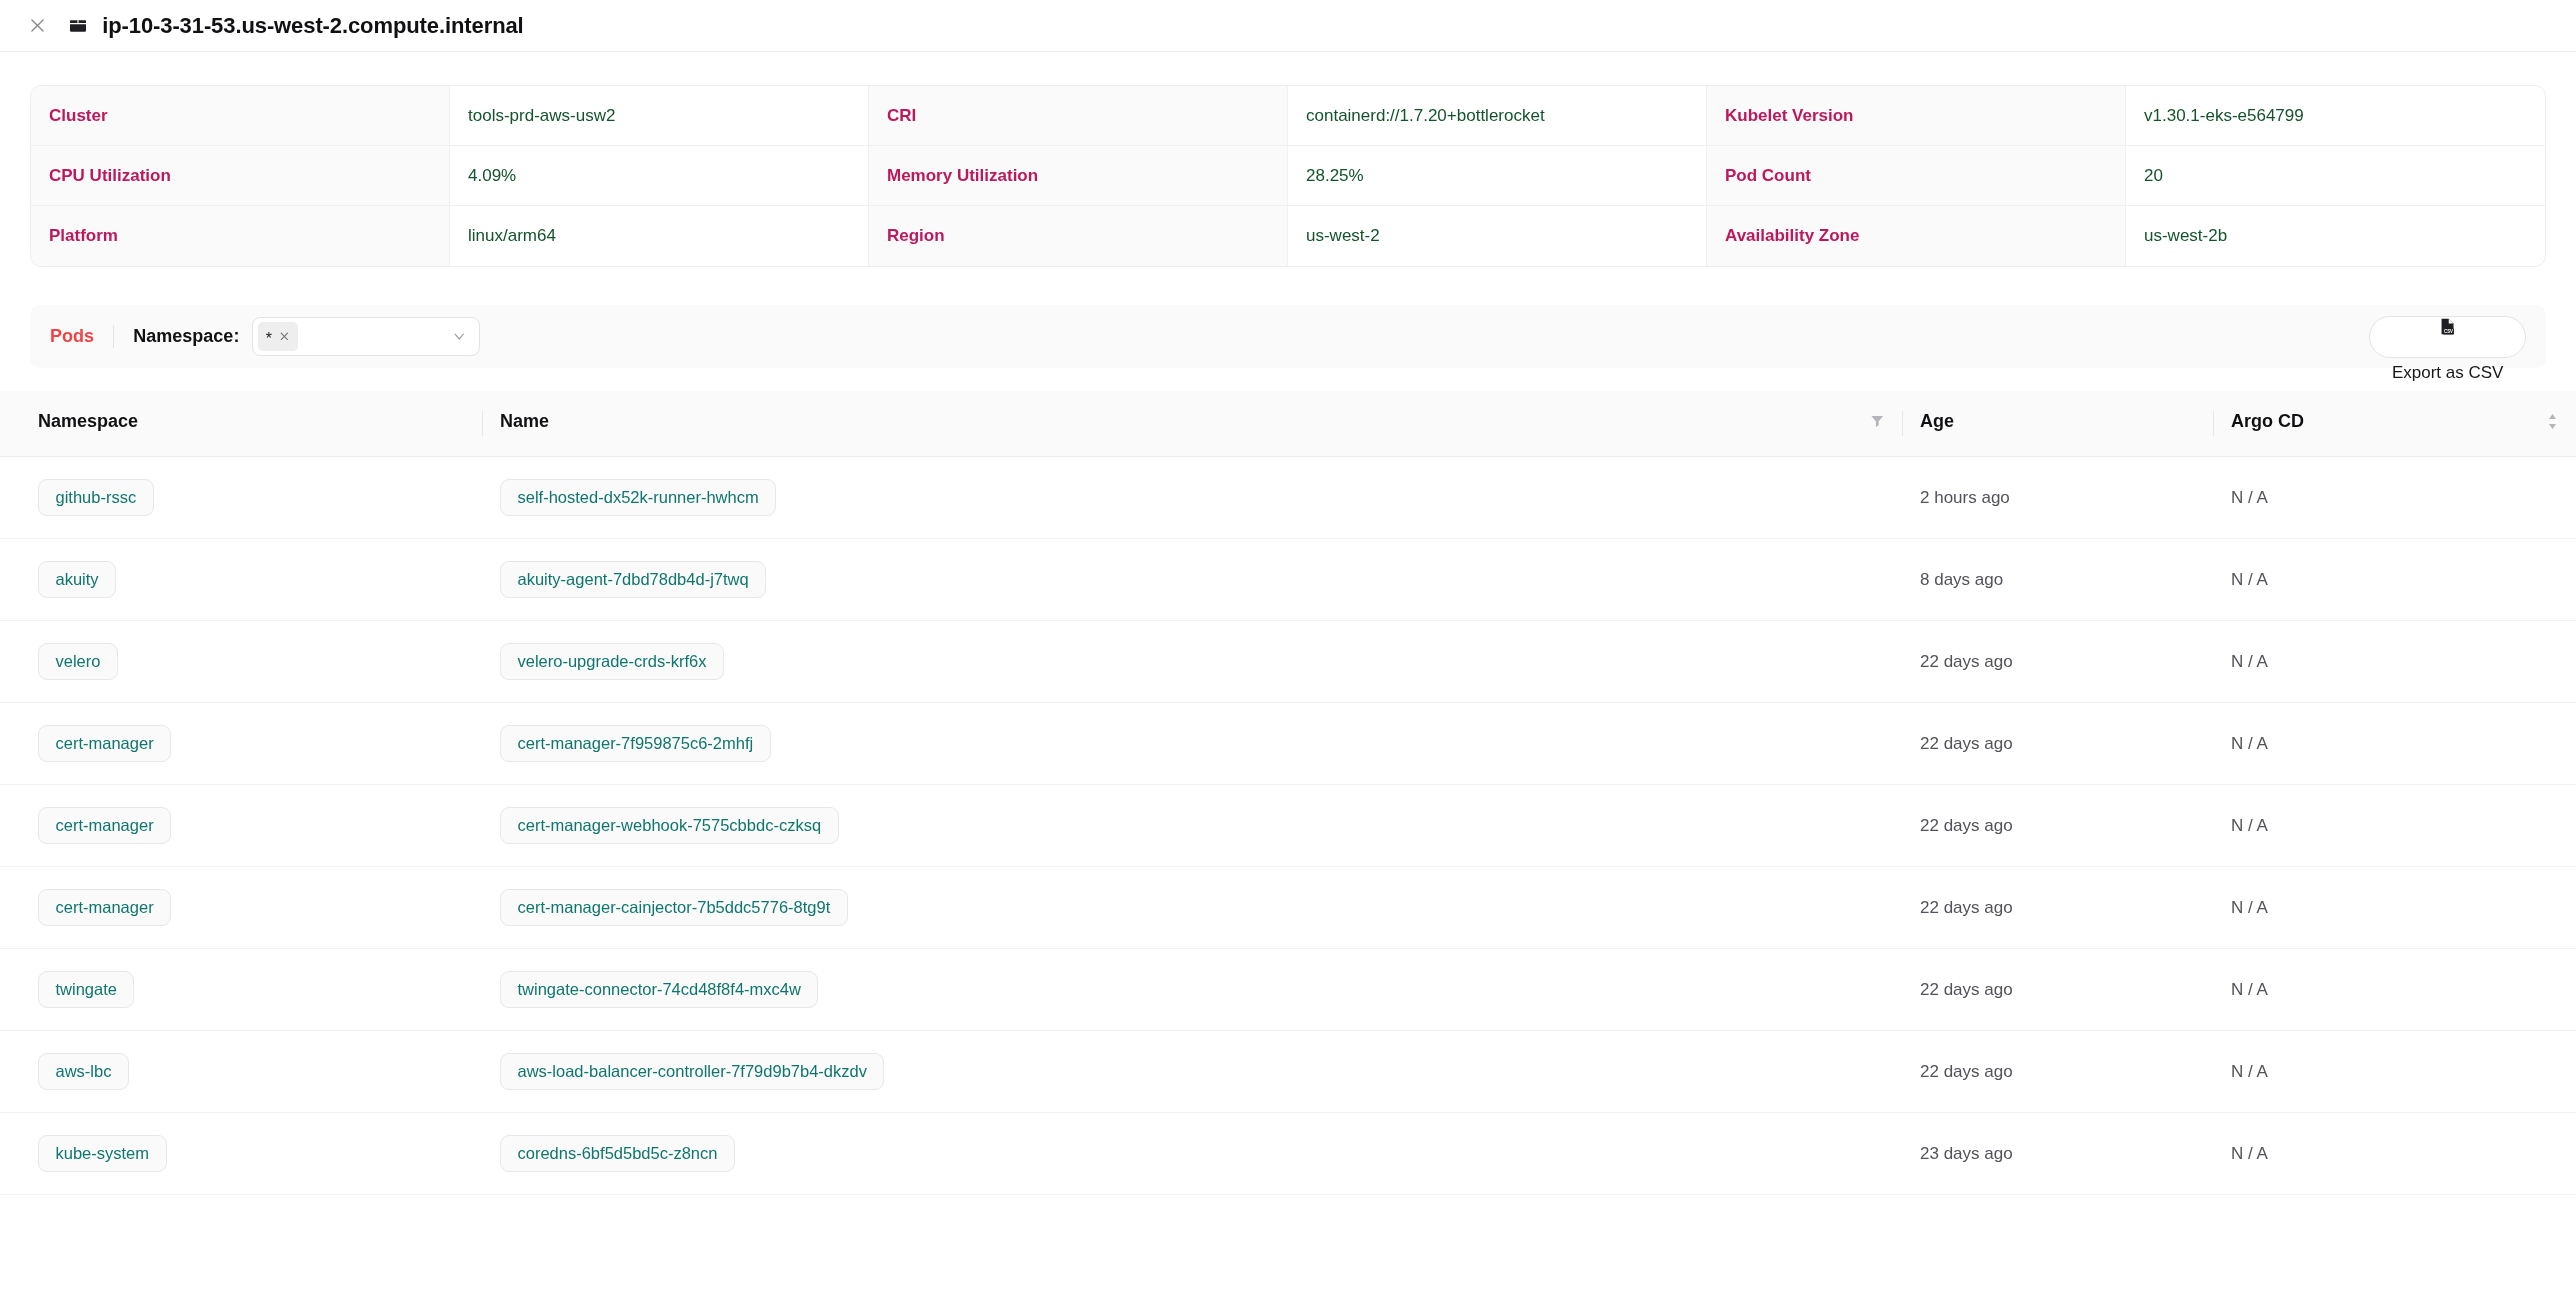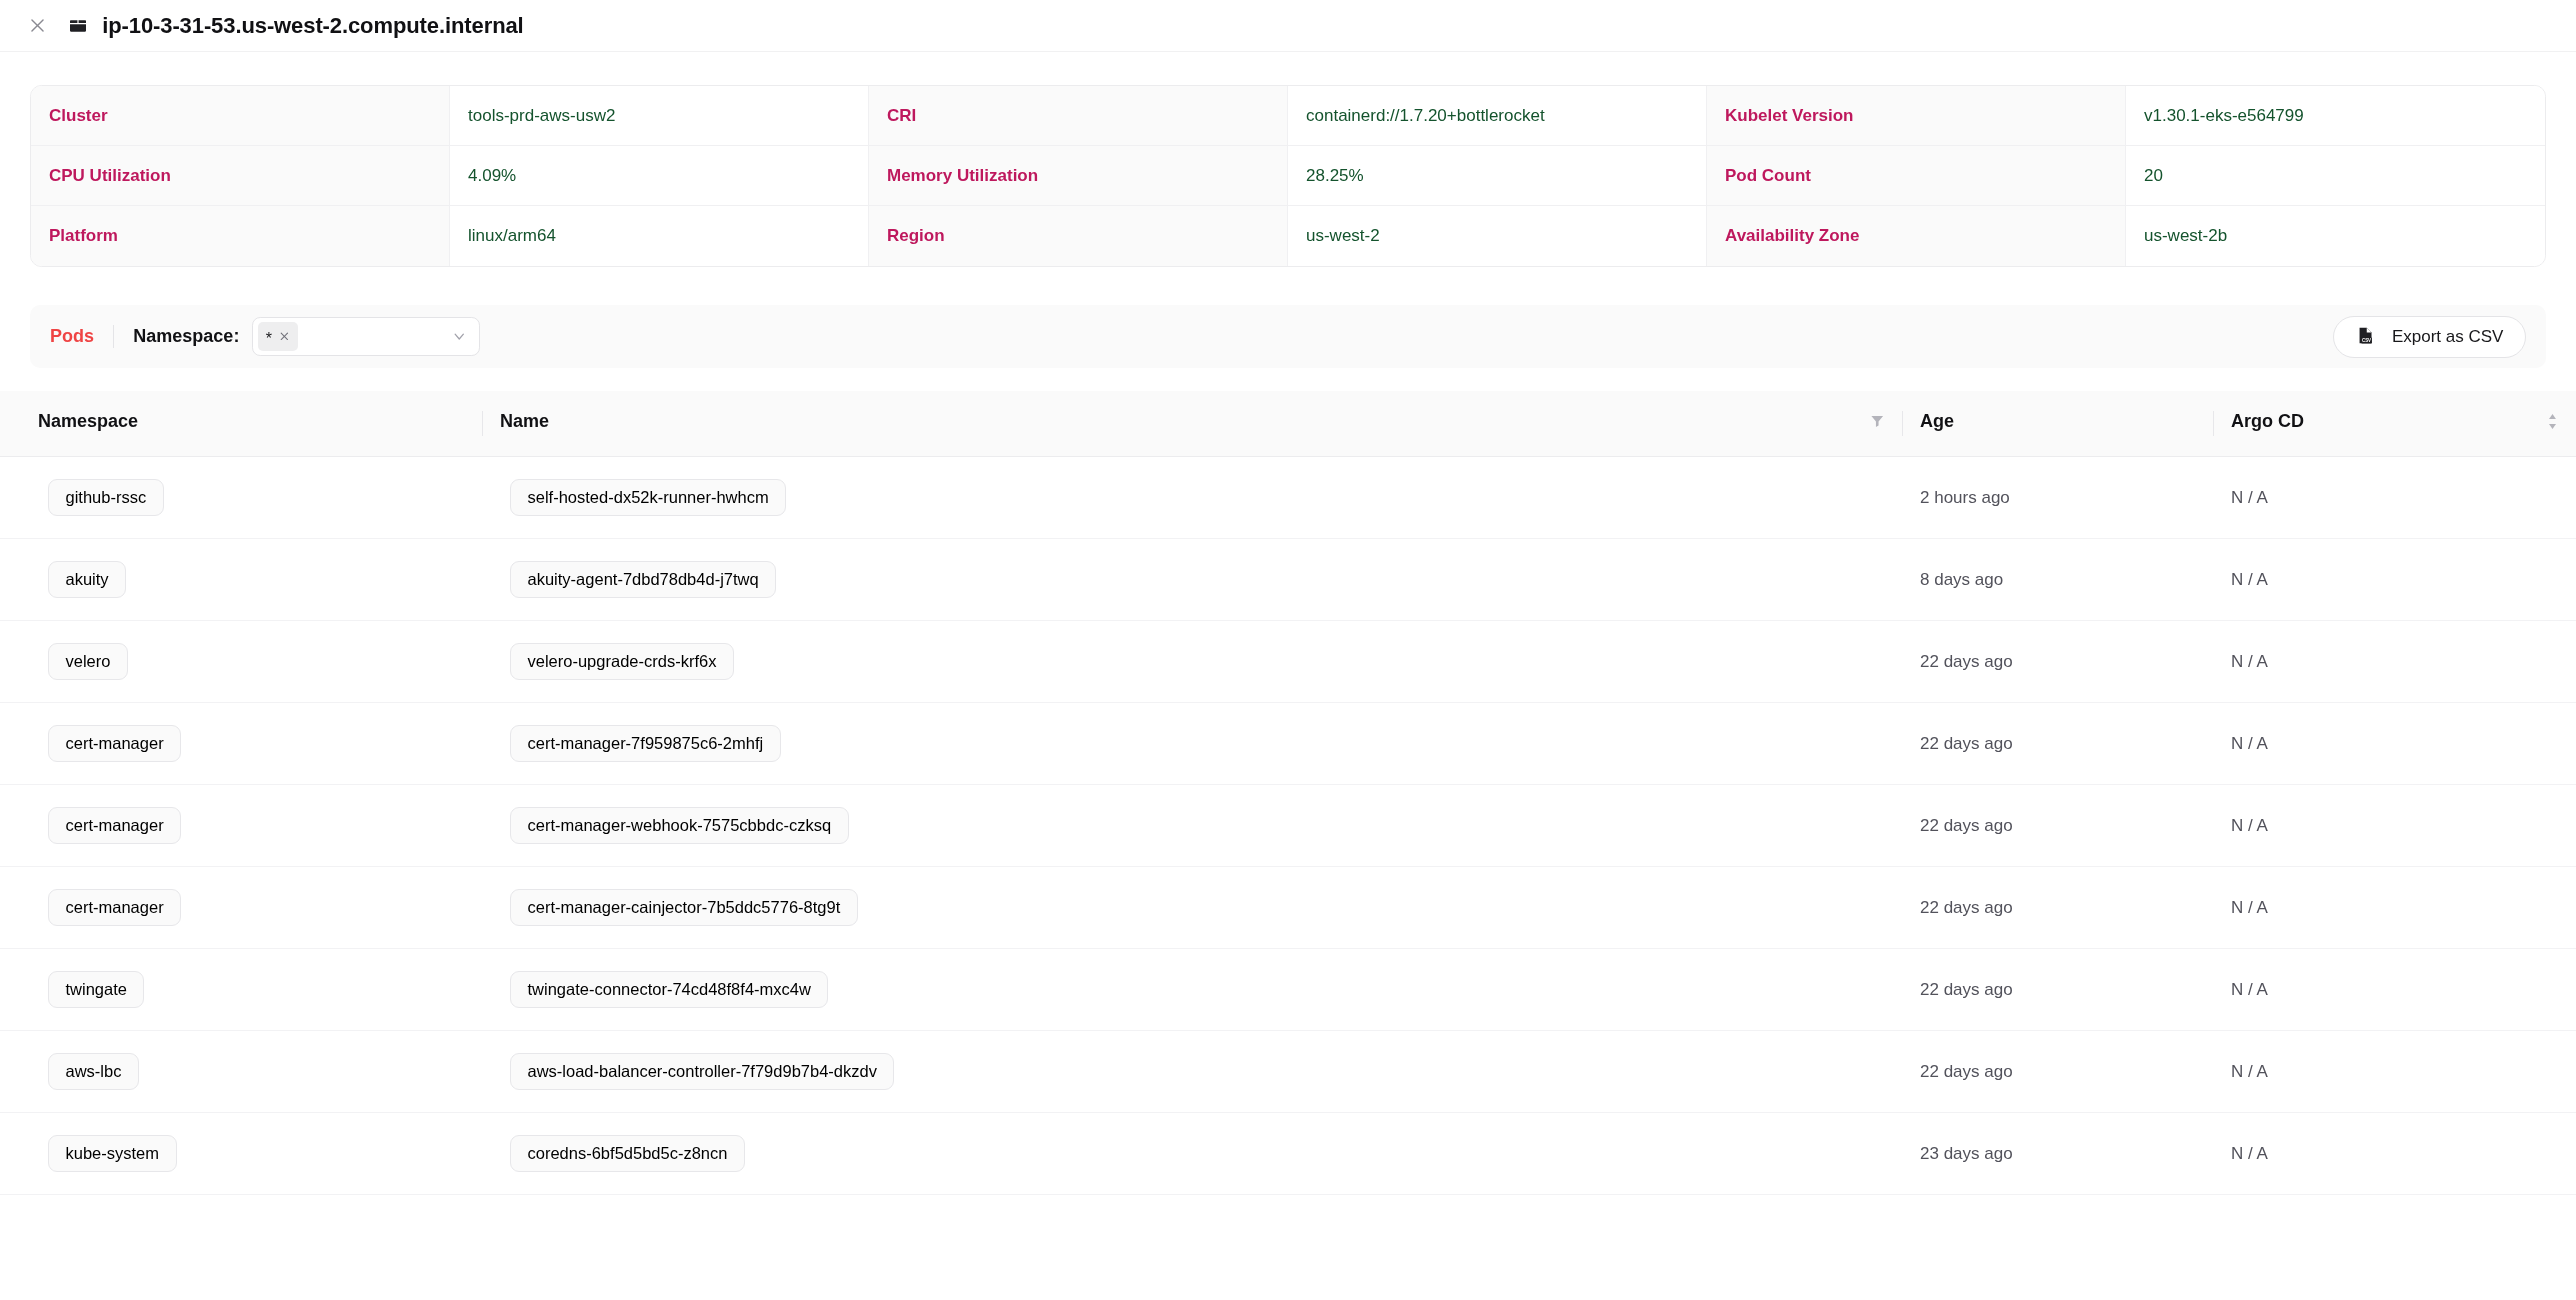--- a/index.html
+++ b/index.html
@@ -164,24 +164,25 @@
     padding-right: 5px;
   }
   .spacer { flex: 1 1 auto; }
   .export-btn {
     height: 42px;
     border: 1.3px solid #e4e4e7;
     border-radius: 21.6px;
     background: #ffffff;
     display: flex;
     align-items: center;
-    gap: 17px;
+    gap: 25px;
     padding: 0 21.6px;
     box-sizing: border-box;
     cursor: pointer;
+    flex-direction: column;
   }
   .export-label {
     font-size: 17px;
     color: #18181b;
     white-space: nowrap;
   }
 
   
   .pods-table {
     margin: 23px 0 0 0;
@@ -239,24 +240,23 @@
   .pods-table tbody td.first { padding-left: 38px; }
   .chip {
     display: inline-flex;
     align-items: center;
     height: 37px;
     padding: 0 16.5px;
     border: 1.3px solid #e7e7ea;
     border-radius: 9px;
     background: #fafafa;
     font-size: 16.5px;
-    color: #000000;
-    box-sizing: border-box;
-    white-space: nowrap;
-    margin-left: 10px;
+    color: #0f766e;
+    box-sizing: border-box;
+    white-space: nowrap;
   }
   .age-cell, .argo-cell { color: #52525b; font-size: 17px; }
 </style>
 </head>
 <body>
 
 <div class="topbar">
   <div class="close-btn">
     <svg width="19" height="19" viewBox="0 0 24 24" fill="none" stroke="#8a8a92" stroke-width="1.8" stroke-linecap="round">
       <line x1="5" y1="5" x2="19" y2="19"></line>

